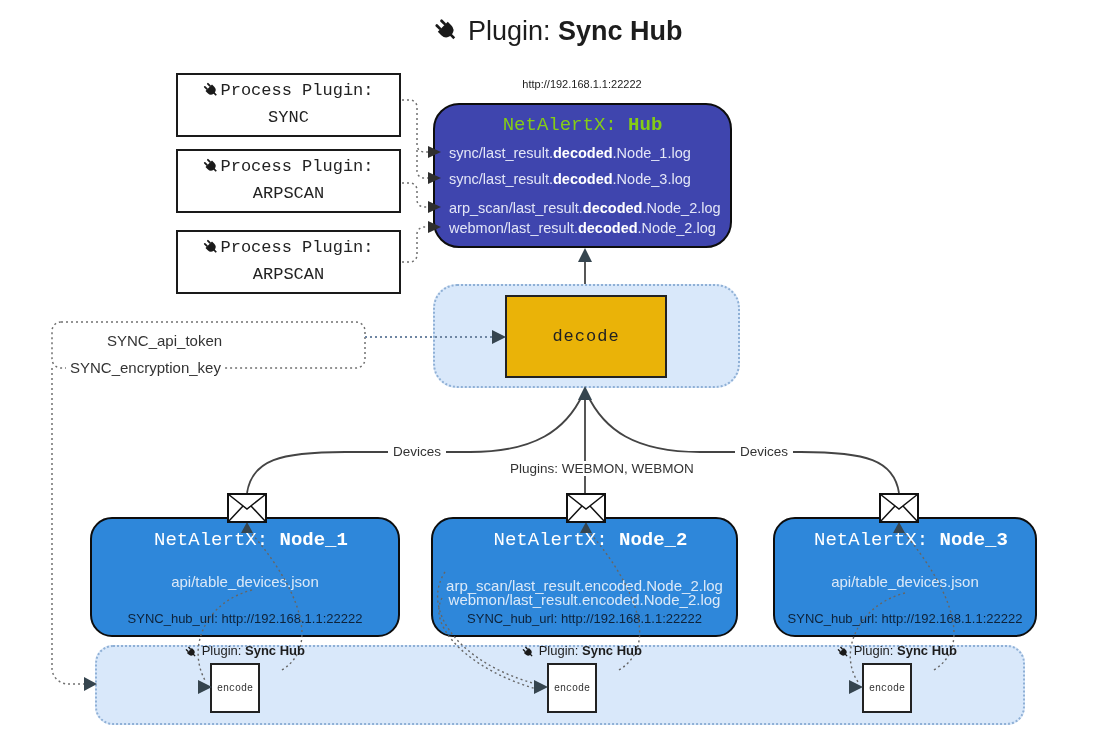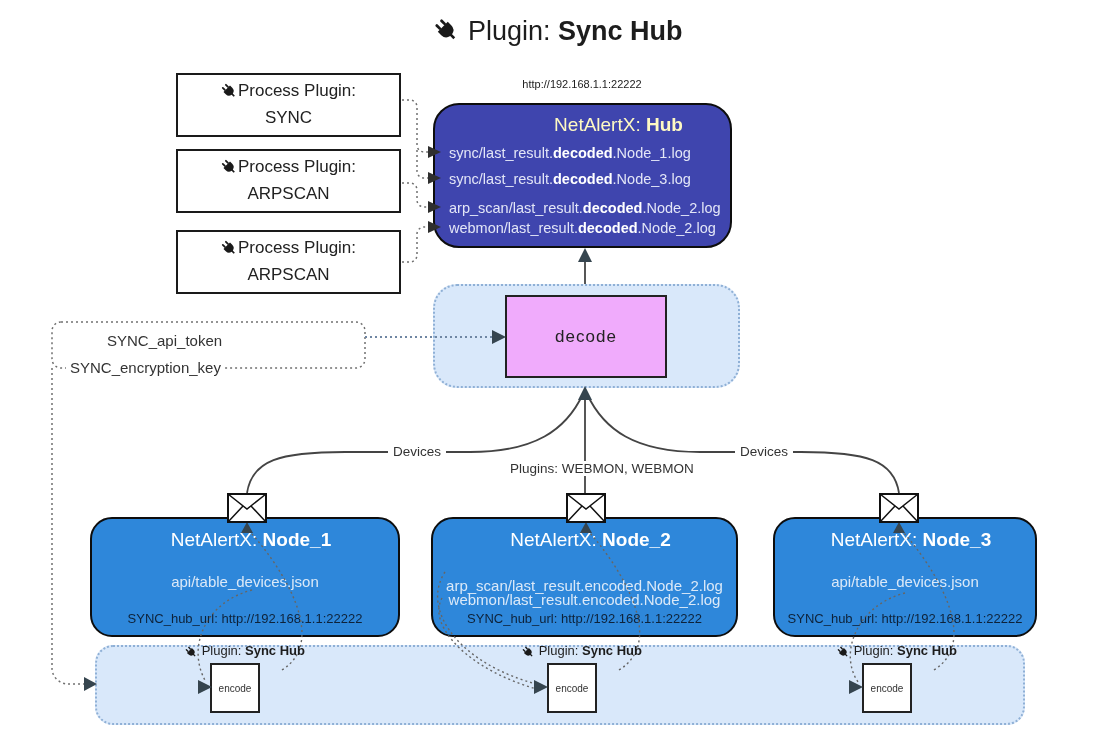--- a/index.html
+++ b/index.html
@@ -1,43 +1,43 @@
 <!DOCTYPE html>
 <html style="--hub_fill: #3f45ae; --node_fill: #2e87da; --panel_fill: #d9e8fa; --panel_border: #8fb0d6; --file_text: #e3e6f7; --node_file_text: #dbe9f8; --hub_url_text: #0e2239; --line: #444444; --dotted: #707070; --arrow_dark: #36454f;"><head>
 <meta charset="utf-8">
 <style>
   html,body{margin:0;padding:0;background:#fff;}
   .stage{position:relative;width:1117px;height:754px;background:#fff;
          font-family:"Liberation Sans",sans-serif;overflow:hidden;}
-  .mono{font-family:Liberation Sans, sans-serif;}
+  .mono{font-family:Liberation Mono, monospace;}
   svg.layer{position:absolute;left:0;top:0;width:1117px;height:754px;pointer-events:none;}
   #under{z-index:1}
   #over{z-index:5}
   .abs{position:absolute;}
   
   .title{left:0;top:16px;width:1117px;text-align:center;font-size:27px;color:#1d1d1d;z-index:6}
   .title .b{font-weight:bold}
   .plug{display:inline-block;vertical-align:-4px;}
   
   .pbox{left:176px;width:221px;height:60px;background:#fff;border:2px solid #1a1a1a;
         display:flex;flex-direction:column;align-items:center;justify-content:center;
         font-size:17px;color:#222;z-index:3;line-height:1.35;}
   
   .hub{left:433px;top:103px;width:299px;height:145px;background:var(--hub_fill,#3f45ae);
        border:2.5px solid #0d0d0d;border-radius:26px;z-index:3;box-sizing:border-box;}
-  .hub-title{left:0;top:9px;width:100%;text-align:center;color:#fef9c3;font-size:19px;padding-left:36px;}
+  .hub-title{left:0;top:9px;width:100%;text-align:center;color:#84cc16;font-size:19px;}
   .hub-title .b{font-weight:bold}
   .hrow{left:14px;height:18px;font-size:14.5px;color:var(--file_text,#e3e6f7);white-space:nowrap;}
   .hrow b{color:#fff}
   .hub-url{left:432px;top:78px;width:300px;text-align:center;font-size:11px;color:#1c1c1c;z-index:6;}
   
   .panel{background:var(--panel_fill,#d9e8fa);border:2px dotted var(--panel_border,#8fb0d6);
          box-sizing:border-box;z-index:2;}
   .decode-panel{left:433px;top:284px;width:307px;height:104px;border-radius:24px;}
-  .decode-box{left:505px;top:295px;width:162px;height:83px;background:#f0abfc;border:2.5px solid #222;
+  .decode-box{left:505px;top:295px;width:162px;height:83px;background:#eab308;border:2.5px solid #222;
               box-sizing:border-box;display:flex;align-items:center;justify-content:center;
               font-size:17px;color:#222;z-index:3;letter-spacing:1px;}
   
   .slabel{font-size:15px;color:#333;background:#fff;padding:0 4px;z-index:6;white-space:nowrap;}
   
   .elabel{font-size:13.5px;color:#333;background:#fff;padding:0 5px;z-index:6;white-space:nowrap;}
   
   .node{top:517px;height:120px;background:var(--node_fill,#2e87da);border:2.5px solid #0d0d0d;
         border-radius:22px;z-index:3;box-sizing:border-box;}
   .node-title{left:0;top:10px;width:100%;text-align:center;color:#fff;font-size:19px;white-space:nowrap;margin-left:6px;}

